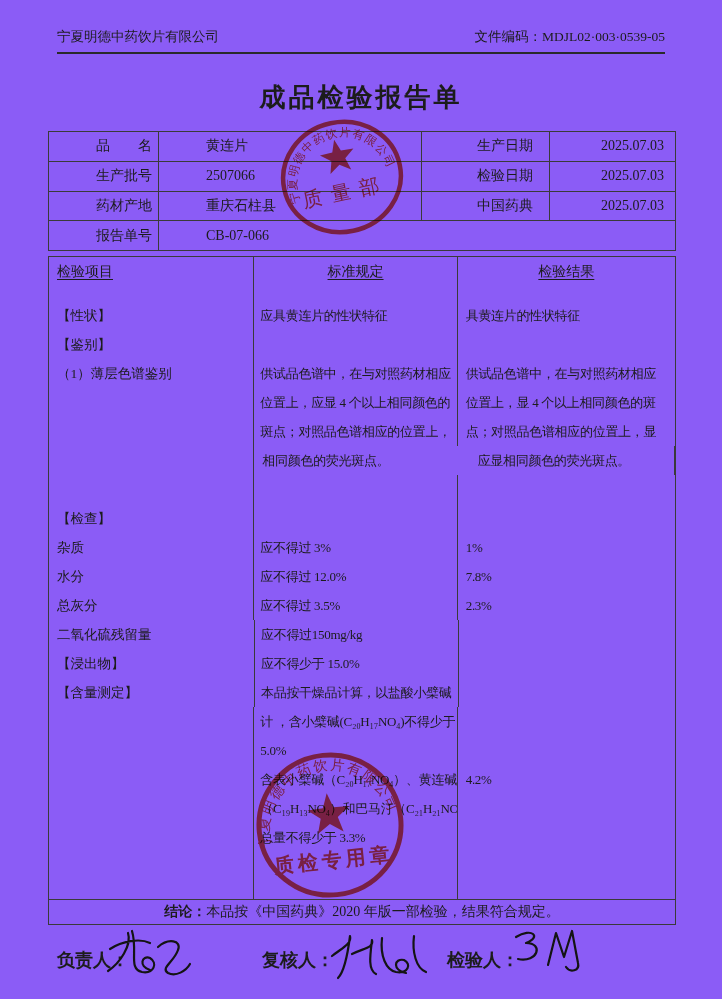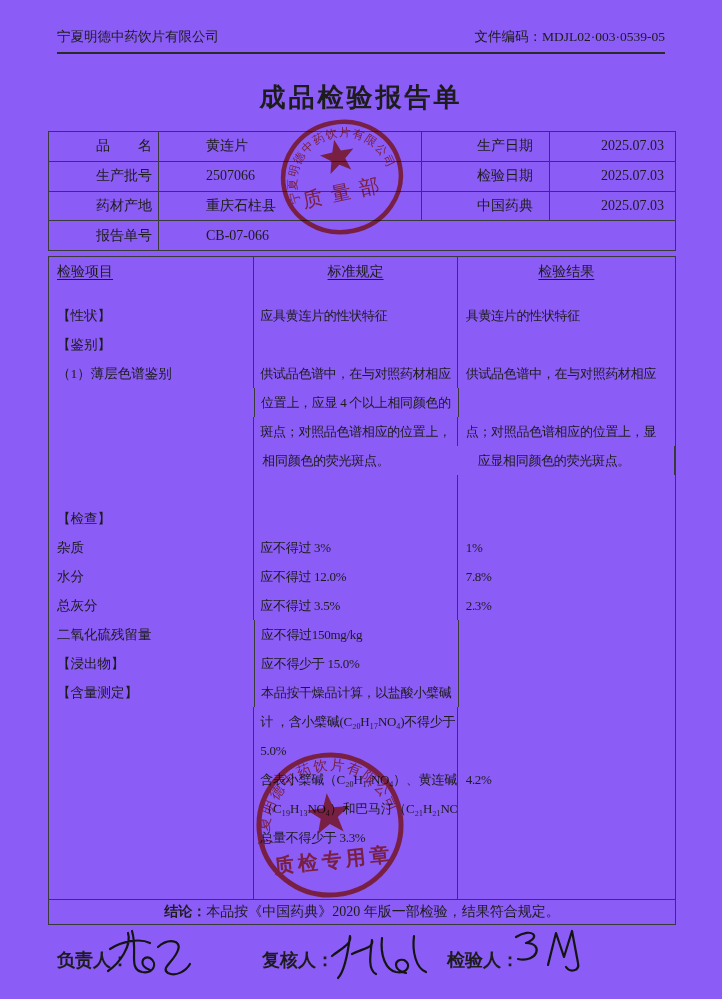--- a/index.html
+++ b/index.html
@@ -111,20 +111,21 @@
           <div class="mt-cell c2"></div>
         </div>
         <div class="mt-row">
           <div class="mt-cell c0">（1）薄层色谱鉴别</div>
           <div class="mt-cell c1">供试品色谱中，在与对照药材相应</div>
           <div class="mt-cell c2">供试品色谱中，在与对照药材相应</div>
         </div>
         <div class="mt-row">
           <div class="mt-cell c0"></div>
           <div class="mt-cell c1">位置上，应显 4 个以上相同颜色的</div>
+          <div class="mt-cell c2">位置上，显 4 个以上相同颜色的斑</div>
         </div>
         <div class="mt-row">
           <div class="mt-cell c0"></div>
           <div class="mt-cell c1">斑点；对照品色谱相应的位置上，</div>
           <div class="mt-cell c2">点；对照品色谱相应的位置上，显</div>
         </div>
         <div class="mt-row">
           <div class="mt-cell c0"></div>
           <div class="mt-cell c2">相同颜色的荧光斑点。</div>
           <div class="mt-cell c1">应显相同颜色的荧光斑点。</div>

